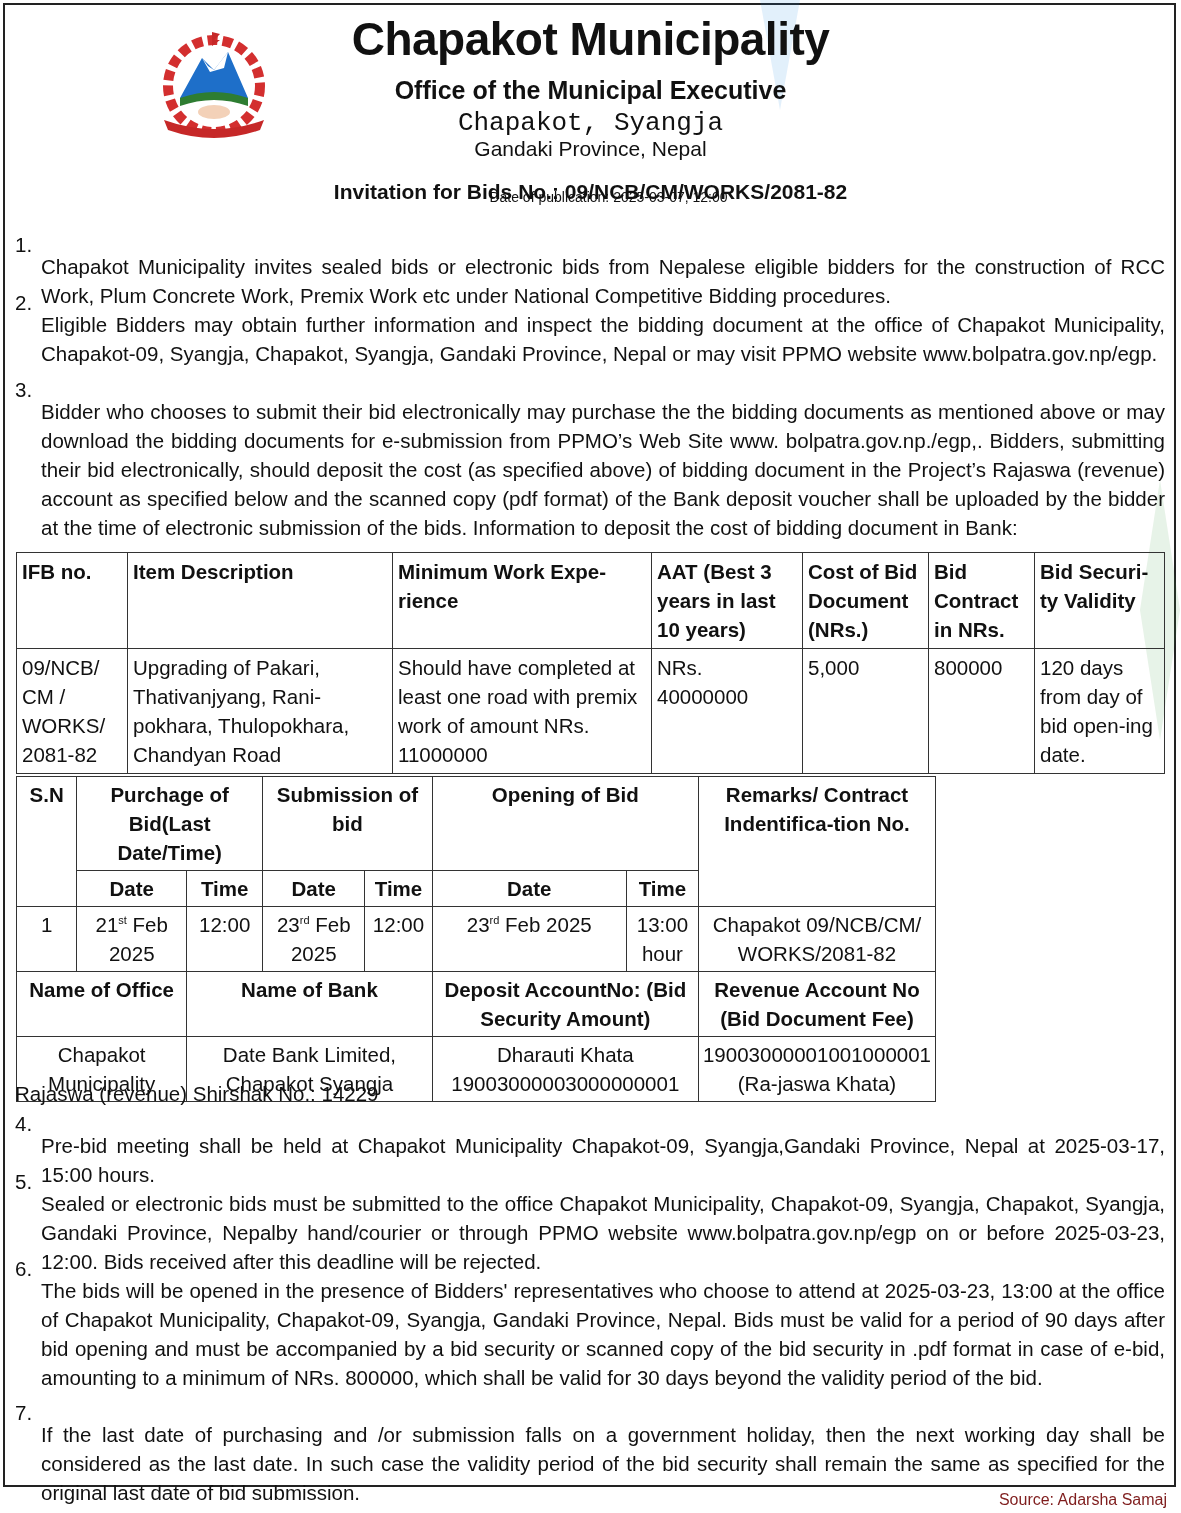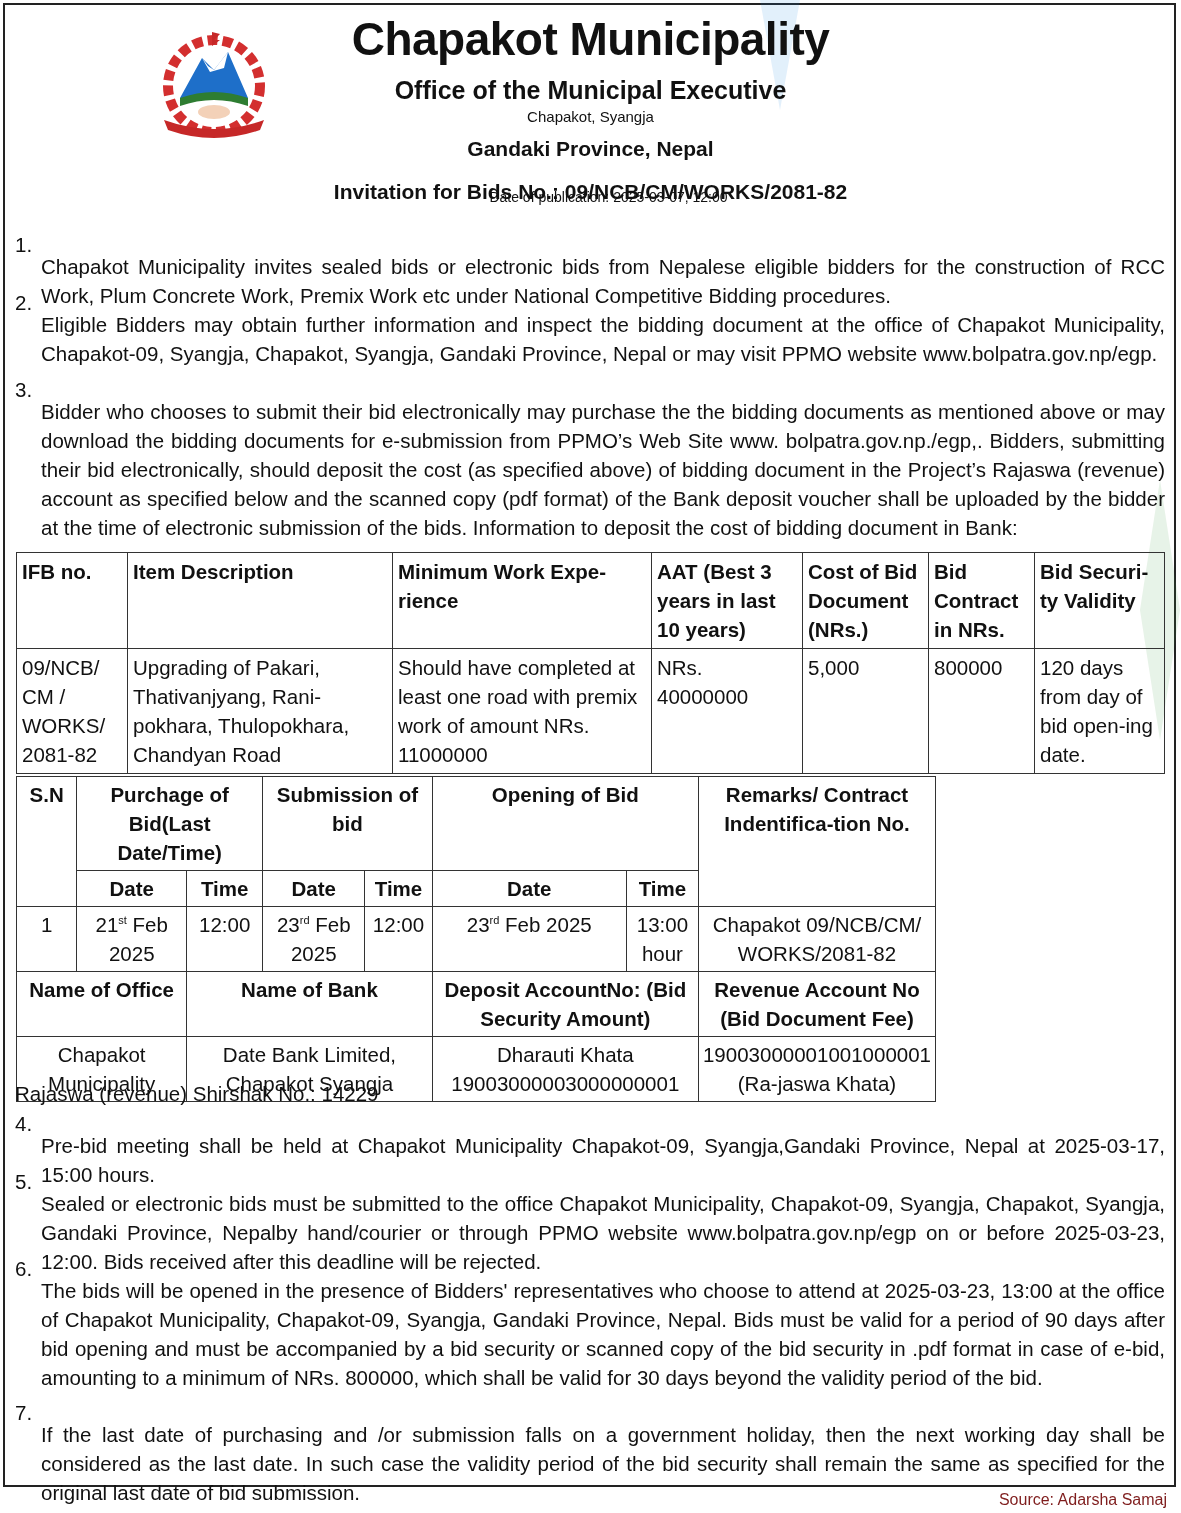--- a/index.html
+++ b/index.html
@@ -2,22 +2,22 @@
 <html><head>
 <meta charset="utf-8">
 <style>
   html, body { margin:0; padding:0; background:#ffffff; }
   body { width:1181px; height:1513px; position:relative; font-family:"Liberation Sans", sans-serif; color:#111; overflow:hidden; }
   .frame { position:absolute; left:3px; top:3px; width:1173px; height:1484px; border:2px solid #222; box-sizing:border-box; background:#fff; }
   .emblem { position:absolute; left:150px; top:28px; width:128px; height:116px; }
   .hdr { position:absolute; left:0; right:0; text-align:center; }
   .title { top:12px; font-size:46px; font-weight:bold; letter-spacing:-0.5px; }
   .sub1 { top:76px; font-size:25px; font-weight:bold; }
-  .sub2 { top:108px; font-size:15px; }
-  .sub3 { top:137px; font-size:21px;font-weight:bold; }
+  .sub2 { top:108px; font-size:26px;font-family:Liberation Mono, monospace; }
+  .sub3 { top:137px; font-size:21px; }
   .ifb { top:180px; font-size:21px; font-weight:bold; }
   .pub { top:189px; font-size:14px;margin-left:36px; }
   .para { position:absolute; left:15px; width:1150px; font-size:20.5px; line-height:29px; }
   .para .num { position:absolute; left:0; top:0; }
   .para .txt { margin-left:26px; text-align:justify;margin-top:22px; }
   table { position:absolute; border-collapse:collapse; font-size:20.5px; line-height:29px; }
   td, th { border:1.5px solid #333; vertical-align:top; padding:4px 5px; }
   th { font-weight:bold; text-align:left; }
   .t2 th, .t2 td { text-align:center; padding:3px 4px; }
   sup { font-size:11px; line-height:0; }

